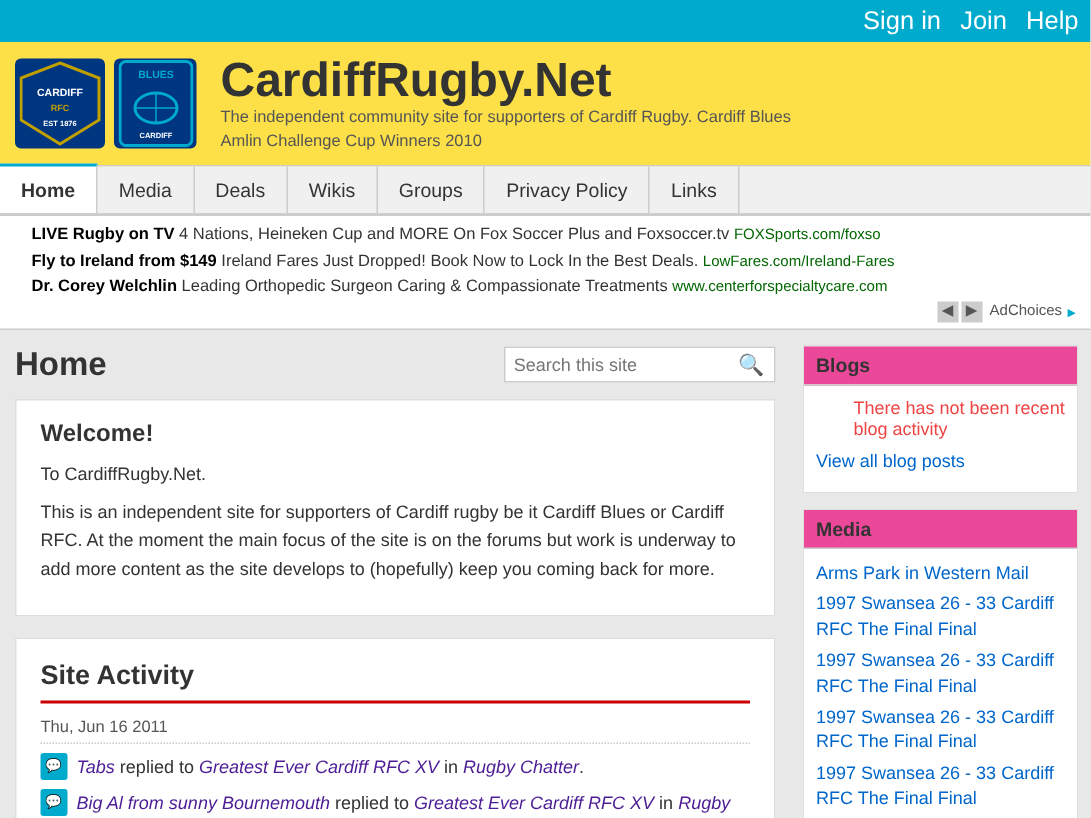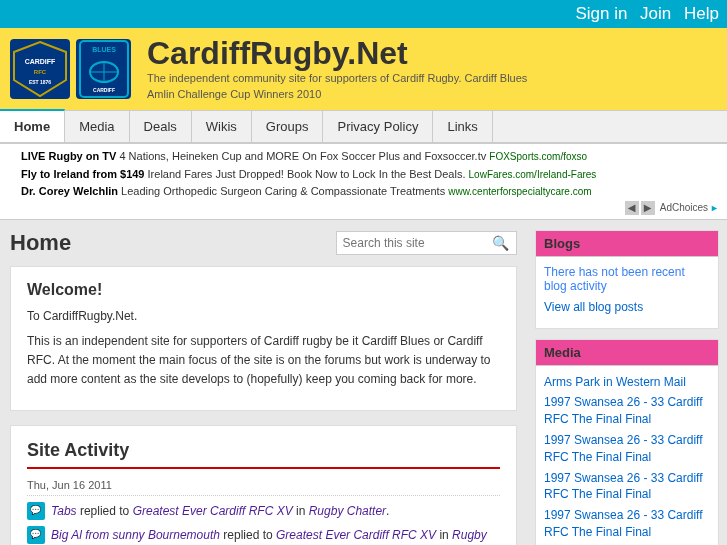--- a/index.html
+++ b/index.html
@@ -250,22 +250,23 @@
       padding: 5px 8px;
       font-weight: bold;
       font-size: 13px;
       border-bottom: 1px solid #ccc;
     }
     .sidebar-section-body {
       padding: 8px;
       font-size: 12px;
     }
     .sidebar-section-body p {
-      color: #3b82f6;
+      color: #ef4444;
       margin-bottom: 6px;
+      margin-left: 25px;
     }
     .sidebar-section-body a {
       color: #0066cc;
       text-decoration: none;
       display: block;
       margin-bottom: 4px;
       font-size: 12px;
       line-height: 1.4;
     }
     .view-all-link {

